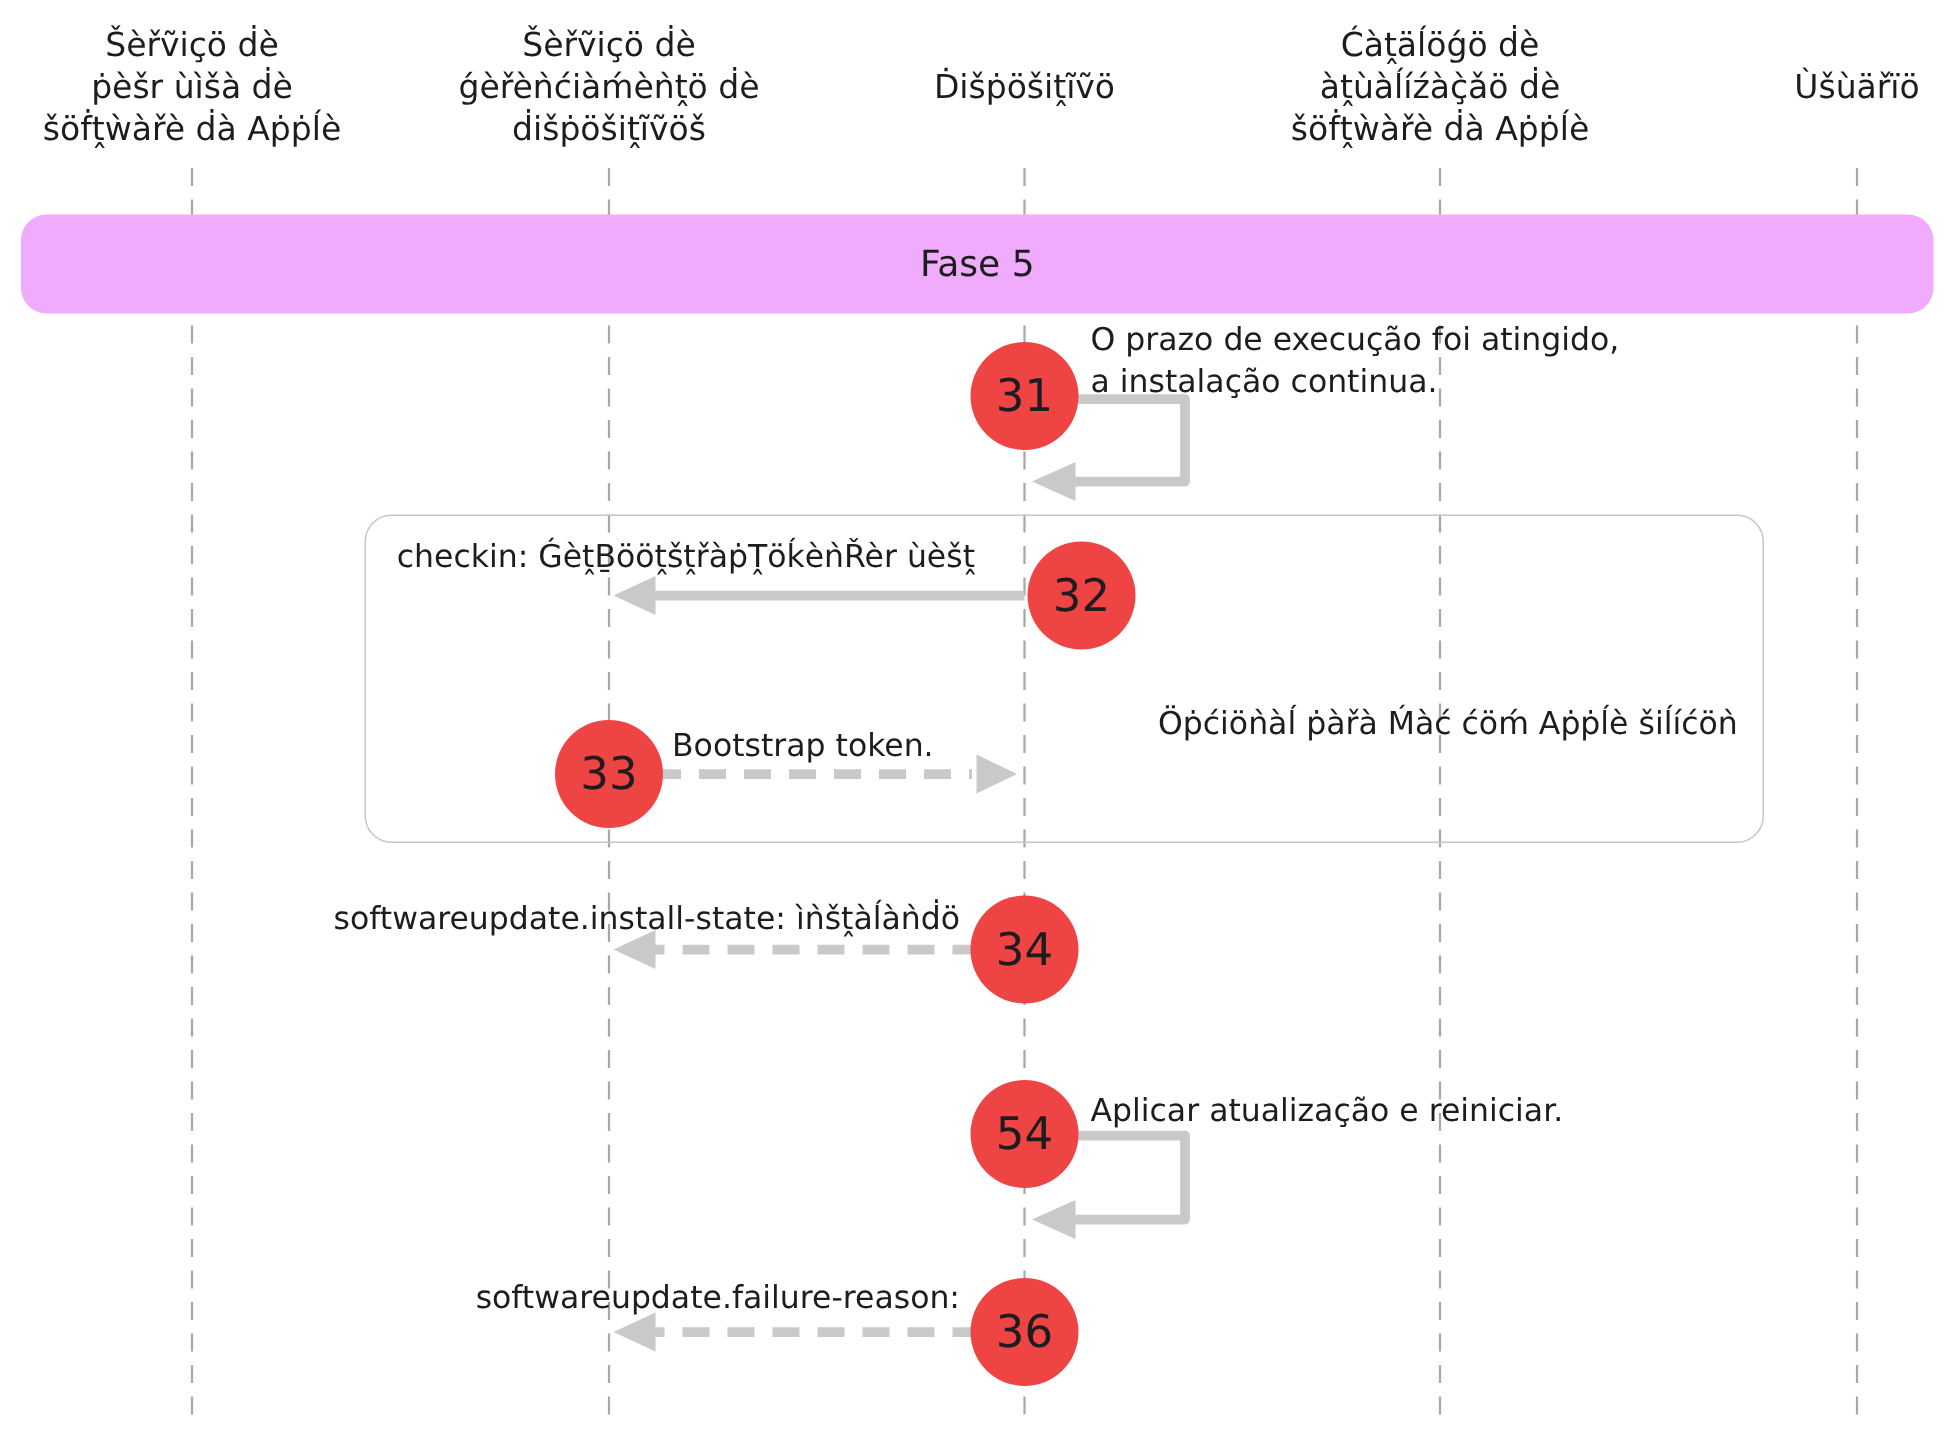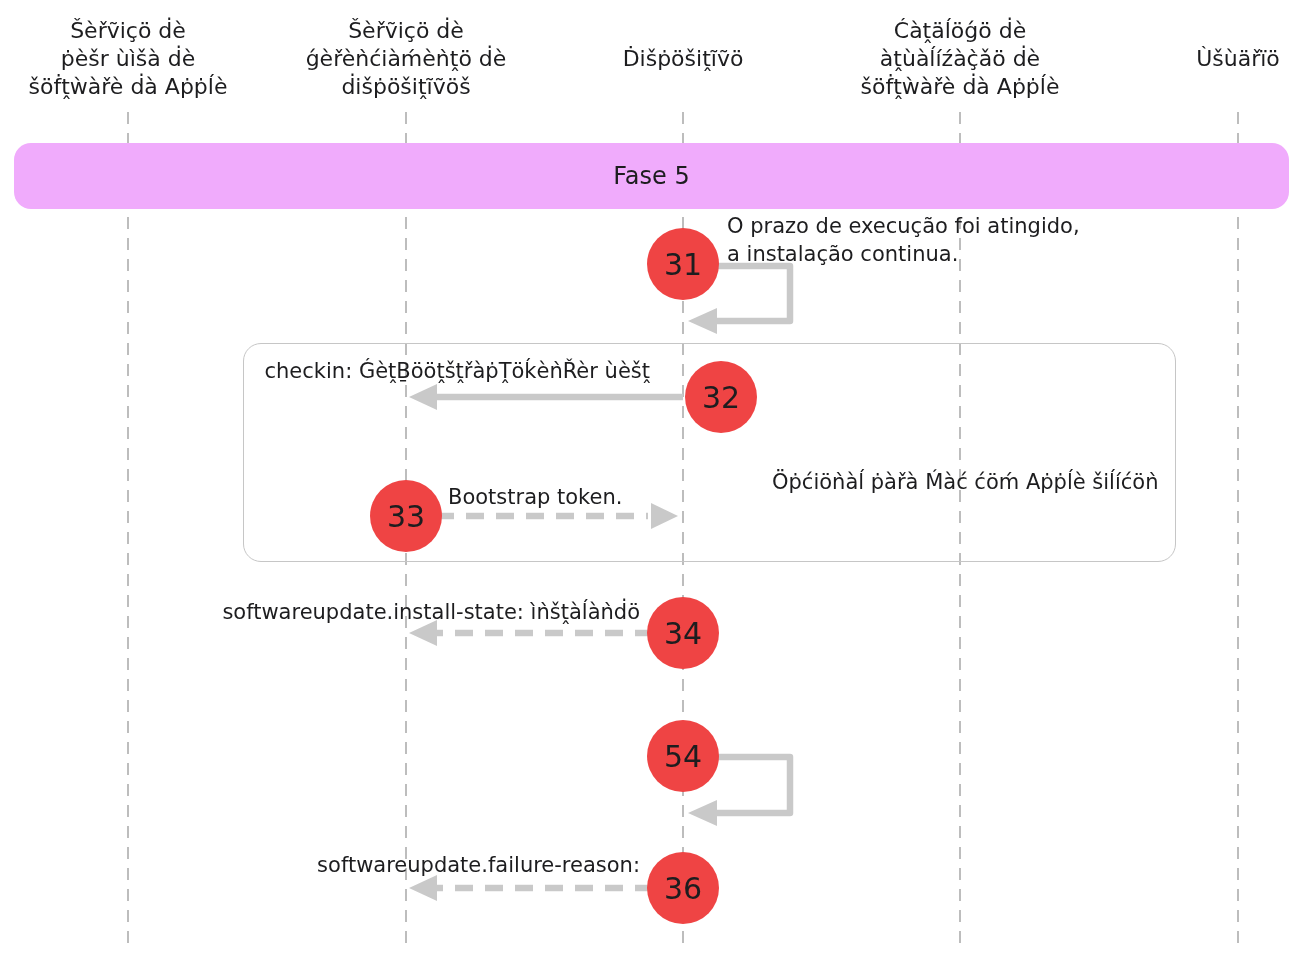--- a/index.html
+++ b/index.html
@@ -148,15 +148,16 @@
   <div class="step-circle c34">34</div>
   <div class="step-circle c35">54</div>
   <div class="step-circle c36">36</div>
 
   <div class="msg-label l31">O prazo de execução foi atingido,
 a instalação continua.</div>
   <div class="msg-label l32">checkin: ǴèṱḆööṱšṱřàṗṰöḱèǹŘèr ùèšṱ</div>
   <div class="msg-label lnote">Öṗćiöǹàĺ ṗàřà Ḿàć ćöḿ Aṗṗĺè šiĺíćöǹ</div>
   <div class="msg-label l33">Bootstrap token.</div>
   <div class="msg-label l34">softwareupdate.install-state: ìǹšṱàĺàǹḋö</div>
+  <div class="msg-label l35">Aplicar atualização e reiniciar.</div>
   <div class="msg-label l36">softwareupdate.failure-reason:</div>
 
 </div>
 
 </body></html>

